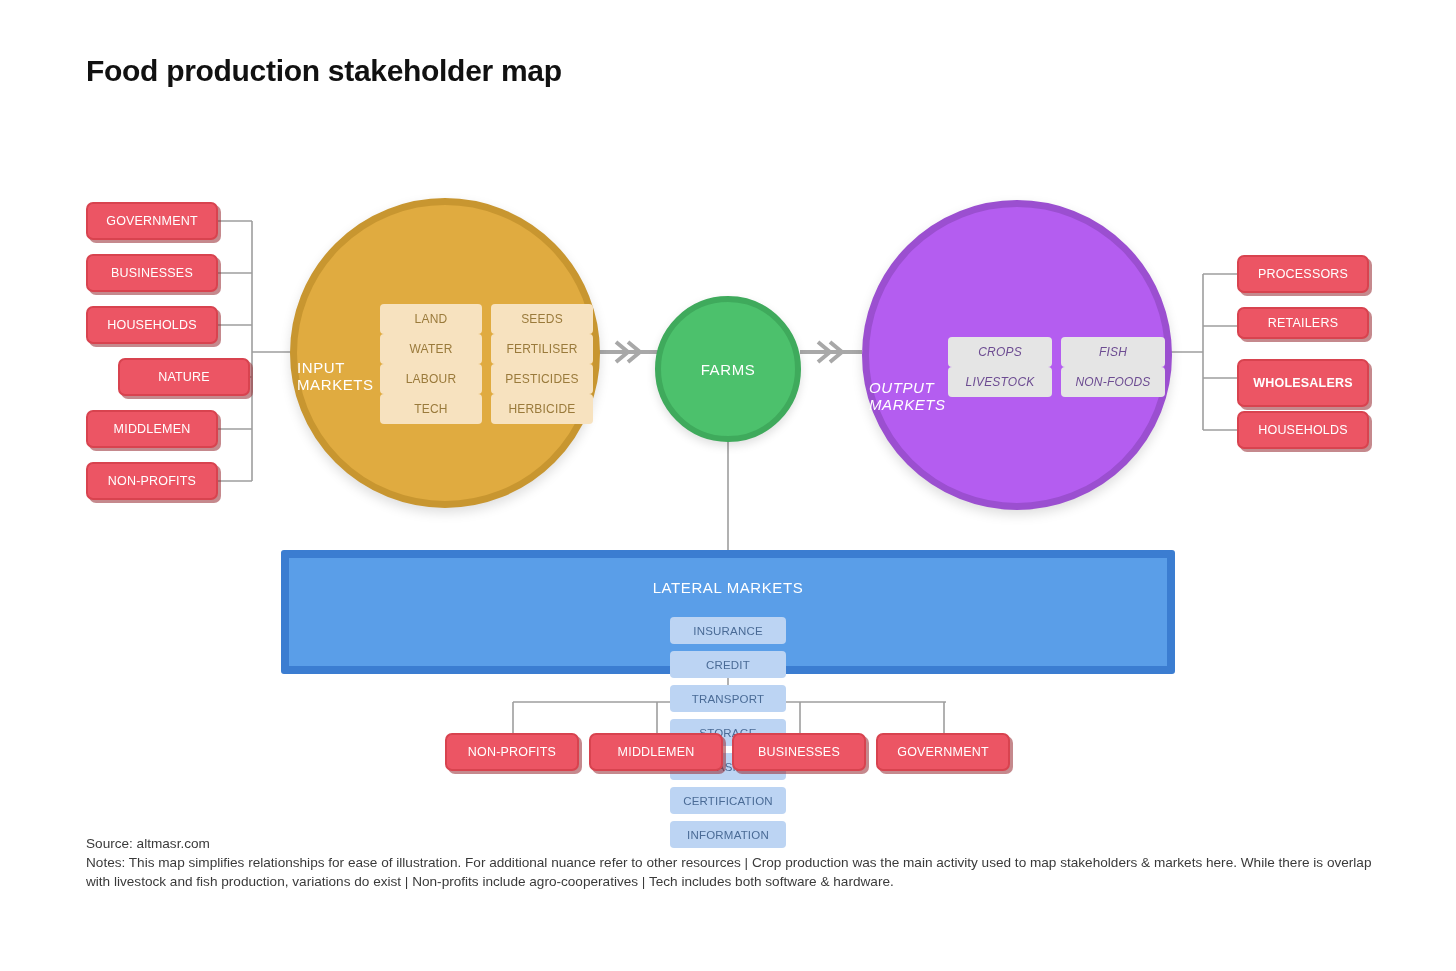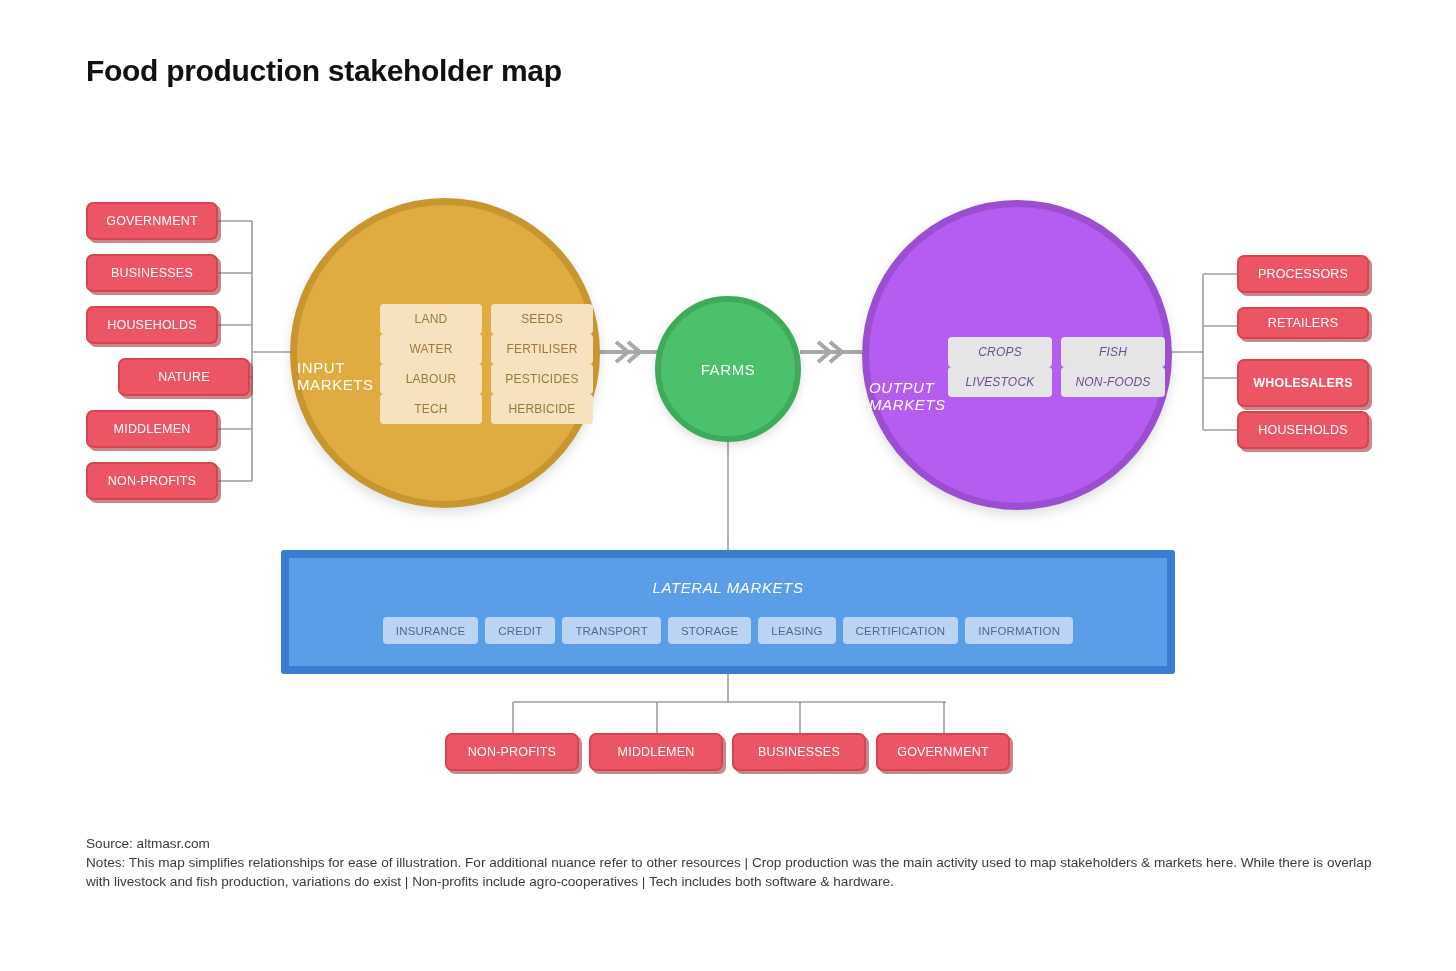--- a/index.html
+++ b/index.html
@@ -71,22 +71,22 @@
   .tag-output { background: #e5e5e5; color: #6d4c92; width: 104px; }
 
   
   .lateral {
     position: absolute;
     background: #5a9ee8;
     border: 8px solid #3b7dd1;
     border-radius: 3px;
     display: flex; flex-direction: column; align-items: center;
   }
-  .lateral-heading { color: #ffffff; font-size: 15px; letter-spacing: 0.6px; font-style: italic; }
-  .lateral-tags { display: flex; gap: 7px; }
+  .lateral-heading { color: #ffffff; font-size: 15px; letter-spacing: 0.6px; }
+  .lateral-tags { display: flex; gap: 7px; flex-direction: column; }
   .tag-lateral {
     background: #bcd4f3; color: #4a6b96;
     border-radius: 4px; height: 27px;
     display: flex; align-items: center; justify-content: center;
     font-size: 11.5px; letter-spacing: 0.2px; white-space: nowrap;
     padding: 0 13px;
   }
 
   
   .footer {

